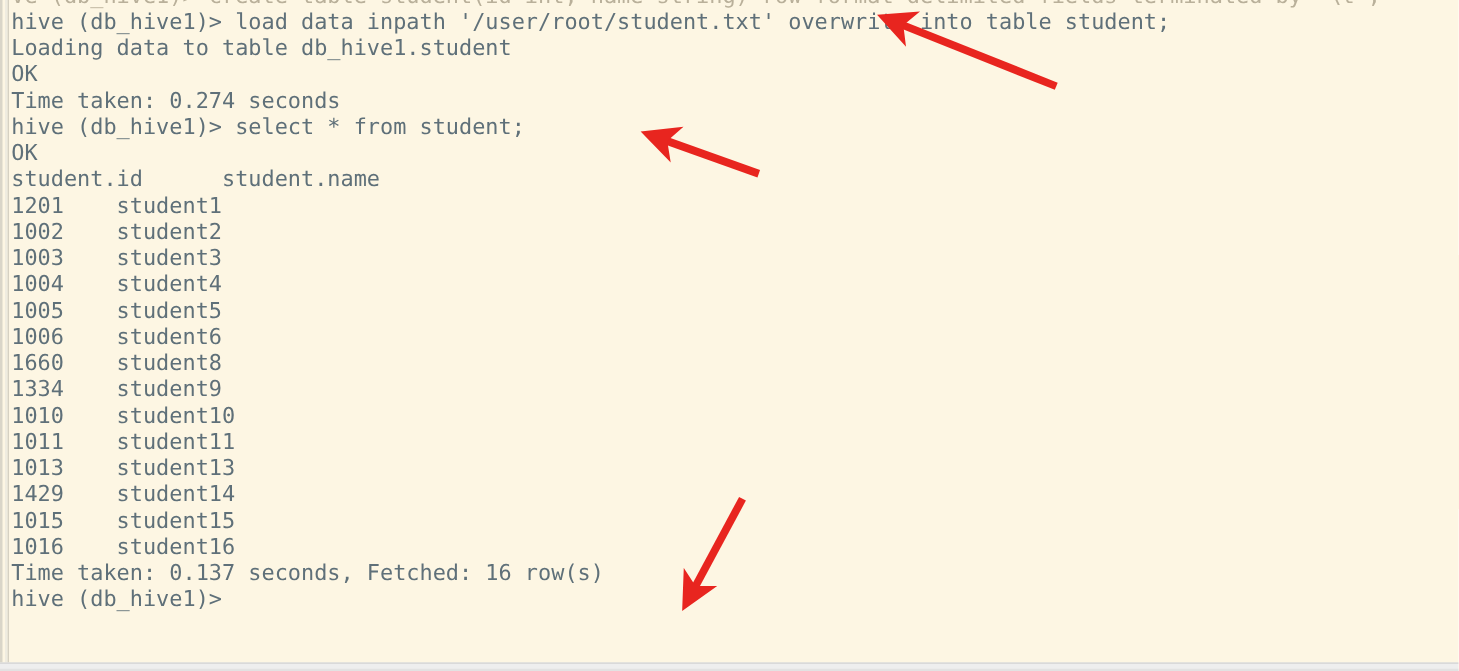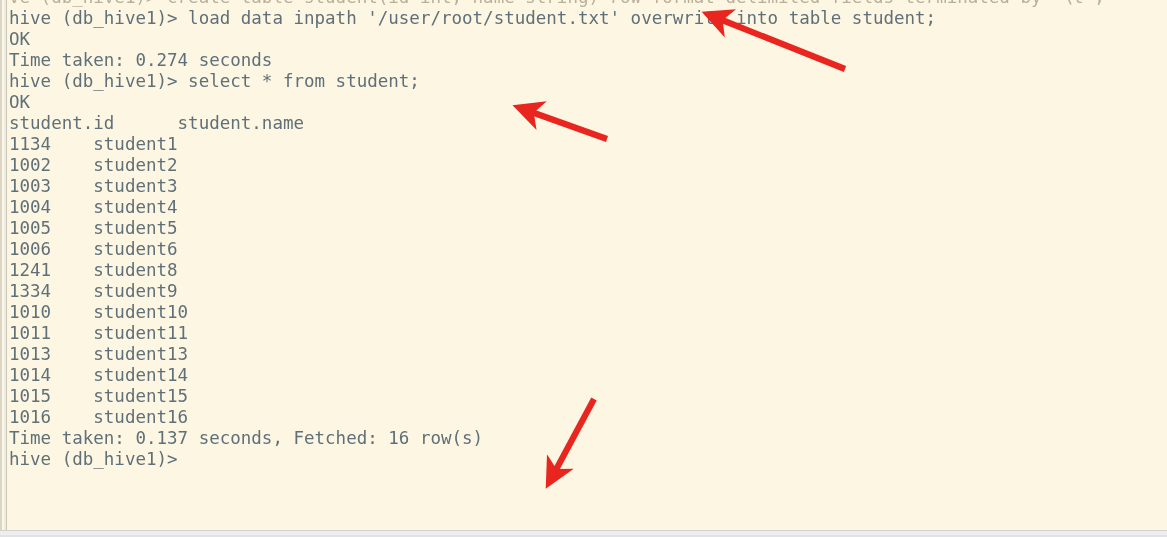--- a/index.html
+++ b/index.html
@@ -97,37 +97,38 @@
 </head>
 <body>
 
 <div class="terminal-window">
 
   <div class="left-edge"></div>
 
   <div class="screen">
       <div class="line ghost">ve (db_hive1)&gt; create table student(id int, name string) row format delimited fields terminated by '\t';</div>
       <div class="line">hive (db_hive1)&gt; load data inpath '/user/root/student.txt' overwrite into table student;</div>
+      <div class="line">Loading data to table db_hive1.student</div>
       <div class="line">OK</div>
       <div class="line">Time taken: 0.274 seconds</div>
       <div class="line">hive (db_hive1)&gt; select * from student;</div>
       <div class="line">OK</div>
       <div class="line">student.id      student.name</div>
-      <div class="line">1134    student1</div>
+      <div class="line">1201    student1</div>
       <div class="line">1002    student2</div>
       <div class="line">1003    student3</div>
       <div class="line">1004    student4</div>
       <div class="line">1005    student5</div>
       <div class="line">1006    student6</div>
-      <div class="line">1241    student8</div>
+      <div class="line">1660    student8</div>
       <div class="line">1334    student9</div>
       <div class="line">1010    student10</div>
       <div class="line">1011    student11</div>
       <div class="line">1013    student13</div>
-      <div class="line">1014    student14</div>
+      <div class="line">1429    student14</div>
       <div class="line">1015    student15</div>
       <div class="line">1016    student16</div>
       <div class="line">Time taken: 0.137 seconds, Fetched: 16 row(s)</div>
       <div class="line">hive (db_hive1)&gt;</div>
     </div>
 
   <svg class="arrows" viewBox="0 0 1167 537" width="1167" height="537" xmlns="http://www.w3.org/2000/svg">
     <defs>
       <marker id="ah" markerWidth="5.2" markerHeight="5.2" refX="3.2" refY="2.6" orient="auto" markerUnits="strokeWidth">
         <path d="M0,0.15 L5.0,2.6 L0,5.05 L1.35,2.6 Z" fill="#e8251f"></path>

